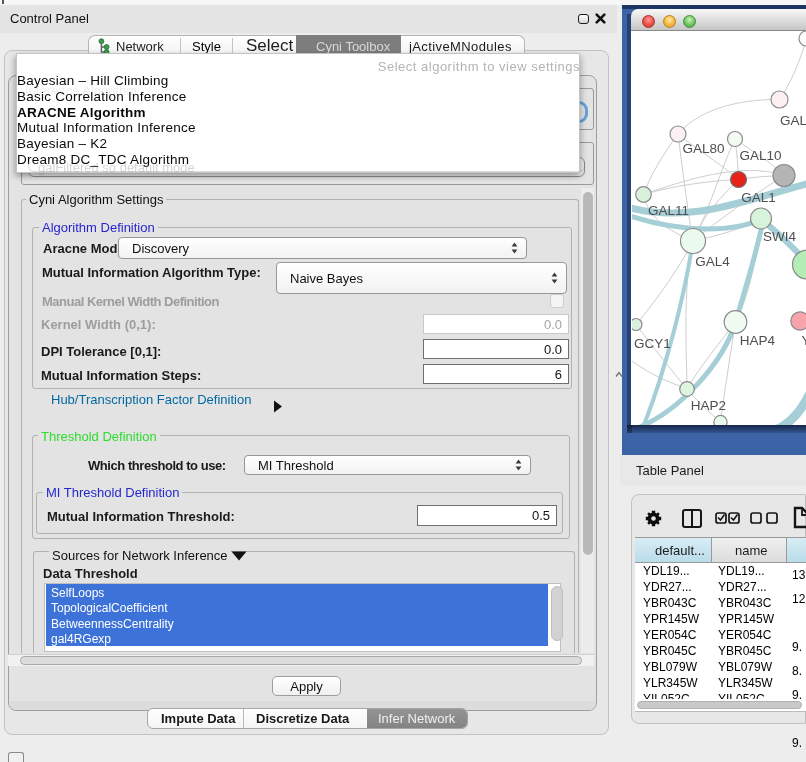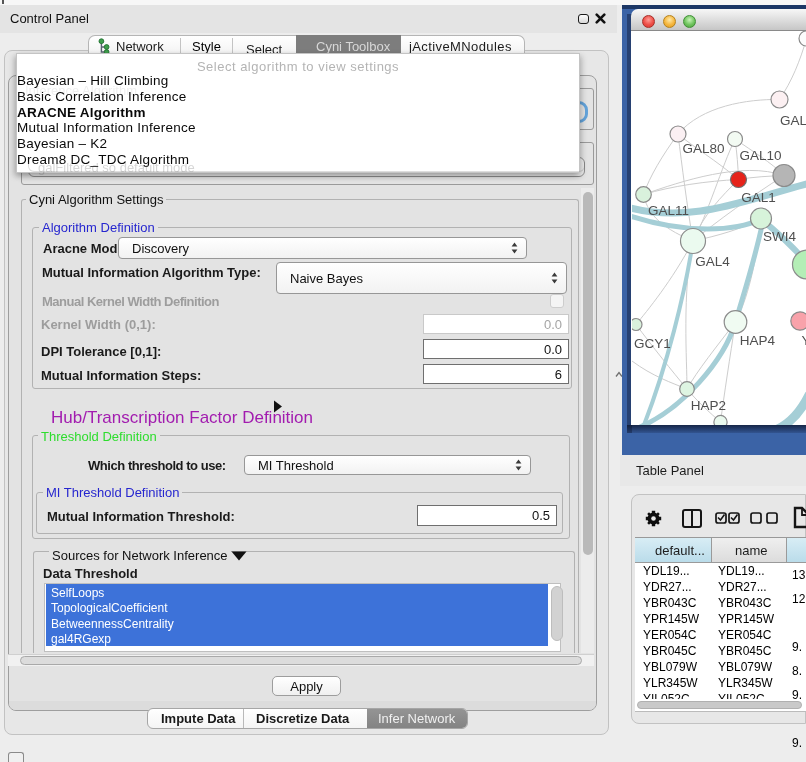--- a/index.html
+++ b/index.html
@@ -41,21 +41,21 @@
 <div class="abs" style="left:296px;top:35px;width:105px;height:22px;background:#7d7d7d"></div>
 
 <svg class="abs" style="left:97px;top:36px" width="13" height="18" viewBox="0 0 13 18">
   <path d="M4.4 6 V16 H7.5 M4.4 11 H7.5" stroke="#5a6272" stroke-width="1.4" fill="none"></path>
   <circle cx="4.4" cy="5.2" r="2.4" fill="#3f9e4c" stroke="#1f7030" stroke-width="0.9"></circle>
   <circle cx="9.6" cy="11" r="2.4" fill="#3f9e4c" stroke="#1f7030" stroke-width="0.9"></circle>
   <circle cx="9.6" cy="16" r="2.4" fill="#3f9e4c" stroke="#1f7030" stroke-width="0.9"></circle>
 </svg>
 <div class="abs" style="left:116px;top:39px;font-size:13px;color:#1c1c1c">Network</div>
 <div class="abs" style="left:192px;top:39px;font-size:13px;color:#000000">Style</div>
-<div class="abs" style="left:246px;top:42px;font-size:13px;color:#1c1c1c">Select</div>
+<div class="abs" style="left:246px;top:36px;font-size:17px;color:#1c1c1c">Select</div>
 <div class="abs" style="left:316px;top:39px;font-size:13px;color:#d8d8d8">Cyni Toolbox</div>
 <div class="abs" style="left:409px;top:39px;font-size:13px;letter-spacing:0.4px;color:#1c1c1c">jActiveMNodules</div>
 
 <div class="frame" style="left:21px;top:88px;width:573px;height:42px;border-color:#9a9a9a"></div>
 <div class="abs" style="left:25px;top:101px;width:563px;height:22px;border:3px solid #64a3da;border-radius:9px;box-sizing:border-box"></div>
 <div class="frame" style="left:21px;top:142px;width:573px;height:43px;border-color:#9a9a9a"></div>
 <div class="abs" style="left:28px;top:157px;width:557px;height:20px;border:1.5px solid #8f8f8f;border-radius:6px;background:#ededed"></div>
 
 <div class="abs" style="left:21px;top:199px;width:558px;height:454px;border:1px solid #b2b2b2;border-bottom:none;border-radius:3px 3px 0 0"></div>
 <div class="ftitle" style="left:26px;top:192px;color:#111">Cyni Algorithm Settings</div>
@@ -77,21 +77,21 @@
 </div>
 <div class="lbl dis abs" style="left:42px;top:294px;letter-spacing:-0.5px">Manual Kernel Width Definition</div>
 <div class="abs" style="left:550px;top:294px;width:14px;height:14px;border:1.5px solid #cdcdcd;border-radius:3px;background:#f4f4f4"></div>
 <div class="lbl dis abs" style="left:41px;top:317px">Kernel Width (0,1):</div>
 <div class="field" style="left:423px;top:314px;width:146px;height:20px;border-color:#c9c9c9;color:#a5a5a5">0.0</div>
 <div class="lbl abs" style="left:41px;top:344px">DPI Tolerance [0,1]:</div>
 <div class="field" style="left:423px;top:339px;width:146px;height:20px">0.0</div>
 <div class="lbl abs" style="left:41px;top:368px">Mutual Information Steps:</div>
 <div class="field" style="left:423px;top:364px;width:146px;height:20px">6</div>
 
-<div class="abs" style="left:51px;top:408px;font-size:17px;color:#a21caf">Hub/Transcription Factor Definition</div>
+<div class="abs" style="left:51px;top:392px;font-size:13px;color:#0369a1">Hub/Transcription Factor Definition</div>
 <svg class="abs" style="left:273px;top:400px" width="10" height="13" viewBox="0 0 10 13">
     <path d="M1 0.5 L9 6.5 L1 12.5 Z" fill="#111"></path>
   </svg>
 
 <div class="frame" style="left:32px;top:435px;width:538px;height:104px"></div>
 <div class="ftitle" style="left:38px;top:429px;color:#2ddd2d">Threshold Definition</div>
 <div class="lbl abs" style="left:88px;top:458px;letter-spacing:-0.45px">Which threshold to use:</div>
 <div class="combo" style="left:244px;top:455px;width:287px;height:20px">MI Threshold
   <svg class="carets" width="7" height="12" viewBox="0 0 7 12">
       <path d="M3.5 0.5 L6.4 4.6 L0.6 4.6 Z M3.5 11.5 L0.6 7.4 L6.4 7.4 Z" fill="#3a3a3a"></path>
@@ -130,21 +130,21 @@
 <div class="abs" style="left:256px;top:711px;font-size:13px;font-weight:bold;color:#1a1a1a">Discretize Data</div>
 <div class="abs" style="left:378px;top:711px;font-size:13px;color:#f0f0f0">Infer Network</div>
 
 <div class="abs" style="left:8px;top:752px;width:16px;height:10px;border:1.5px solid #8a8a8a;border-bottom:none;border-radius:3px 3px 0 0;background:#f0f0f0"></div>
 
 <svg class="abs" style="left:615px;top:371px" width="8" height="7" viewBox="0 0 8 7">
     <path d="M1 5.5 L4 1.5 L7 5.5" stroke="#6f6f6f" stroke-width="1.3" fill="none"></path>
   </svg>
 
 <div class="abs" style="left:16px;top:53px;width:564px;height:119.5px;background:#fff;border:1px solid #c4c4c4;box-shadow:-2px 3px 6px rgba(0,0,0,0.22), 2px 3px 6px rgba(0,0,0,0.18);z-index:50"></div>
-<div class="abs" style="left:16px;top:59px;width:564px;text-align:center;font-size:13px;letter-spacing:0.5px;color:#b4b4b4;z-index:51">Select algorithm to view settings</div>
+<div class="abs" style="left:16px;top:59px;width:564px;text-align:right;font-size:13px;letter-spacing:0.5px;color:#b4b4b4;z-index:51">Select algorithm to view settings</div>
 <div class="abs" style="left:17px;top:73px;font-size:13.5px;letter-spacing:0.25px;color:#090909;line-height:15.8px;z-index:51">Bayesian – Hill Climbing<br>Basic Correlation Inference<br><b>ARACNE Algorithm</b><br>Mutual Information Inference<br>Bayesian – K2<br>Dream8 DC_TDC Algorithm</div>
 
 <div class="abs" style="left:25px;top:83px;font-size:13px;color:rgba(40,40,40,0.08);z-index:52">Inference Algorithm</div>
 <div class="abs" style="left:38px;top:160px;font-size:13px;color:rgba(70,70,70,0.22);z-index:52">galFiltered so default mode</div>
 <div class="abs" style="left:28px;top:162px;width:557px;height:10px;border:1.5px solid rgba(100,100,100,0.22);border-top:none;border-radius:0 0 6px 6px;z-index:52"></div>
 
 <div class="abs" style="left:622px;top:5px;width:184px;height:450px;background:#3b63a6"></div>
 <div class="abs" style="left:622px;top:5px;width:184px;height:4px;background:#1c3766"></div>
 
 <div class="abs" style="left:627px;top:14px;width:5px;height:419px;background:rgba(15,25,50,0.45)"></div>

